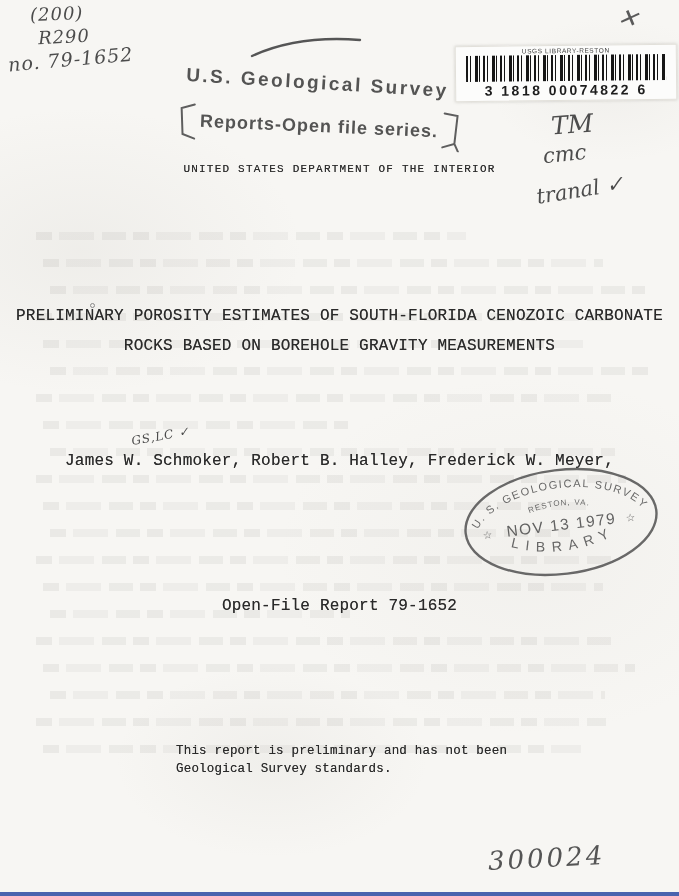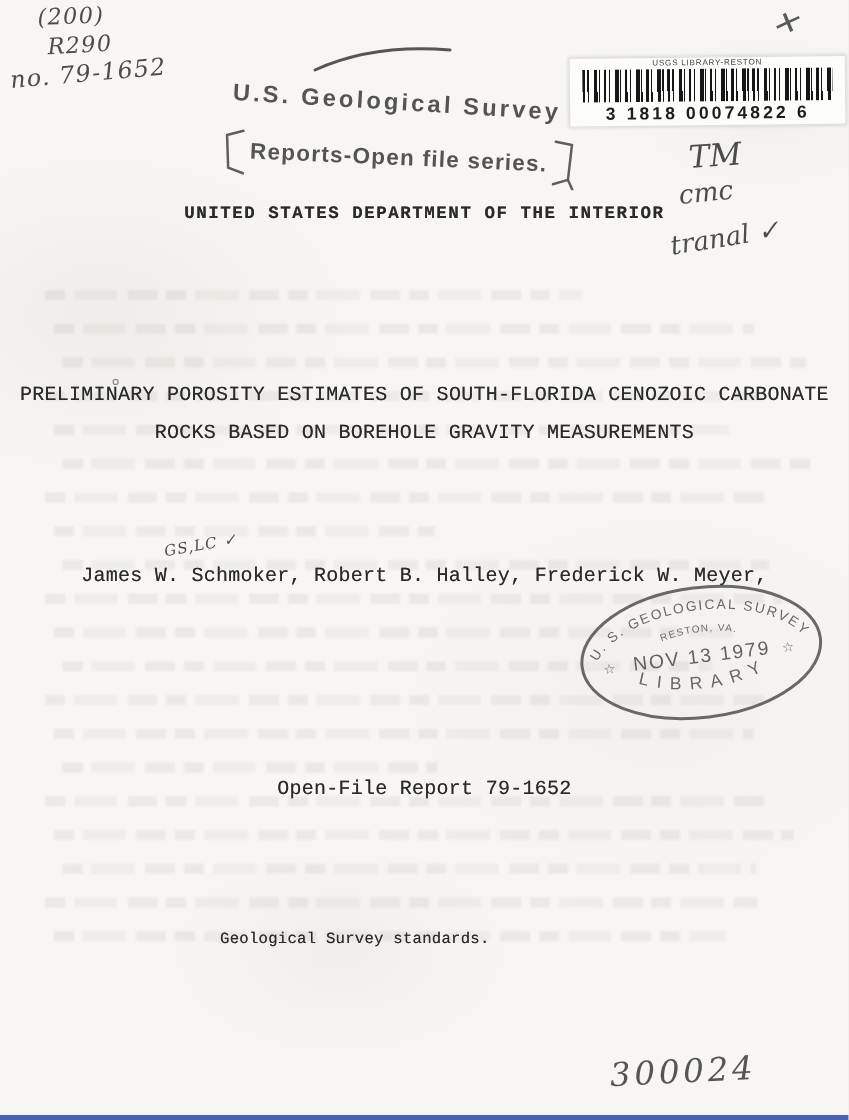--- a/index.html
+++ b/index.html
@@ -50,21 +50,21 @@
     background:
       repeating-linear-gradient(90deg, #161616 0 2px, transparent 2px 4px, #161616 4px 5px,
         transparent 5px 9px, #161616 9px 12px, transparent 12px 13px, #161616 13px 14px, transparent 14px 17px); }
   .barcode-num { font-family:"Liberation Sans", sans-serif; font-size:14px; font-weight:600;
                  letter-spacing:2.5px; color:#1d1d1d; margin-top:1px; }
 
   
   .libstamp { transform:rotate(-7deg); opacity:.88; }
 
   
-  .h13 { font-size:14px; letter-spacing:1.2px;font-weight:bold; }
+  .h13 { font-size:11px; letter-spacing:1.2px; }
   .t12 { font-size:16px; letter-spacing:.2px; }
   .disclaimer { font-size:12.5px; line-height:18px; letter-spacing:.2px; text-align:left; }
 
   .stray-circle { width:5px; height:5px; border:1px solid #8a8a8a; border-radius:50%; }
 
   .accession { font-size:26px; letter-spacing:3px; transform:rotate(-3deg); color:#555; }
   .bottom-line { position:absolute; left:0; bottom:0; width:100%; height:4px; }
 </style>
 </head>
 <body>
@@ -149,23 +149,24 @@
       <textPath href="#lsTop2" startOffset="50%" text-anchor="middle">RESTON, VA.</textPath>
     </text>
     <text x="24" y="72" font-size="15" fill="#545454">☆</text>
     <text x="168" y="72" font-size="15" fill="#545454">☆</text>
     <text x="103" y="72" text-anchor="middle" font-family="Liberation Sans, sans-serif" font-size="15.5" letter-spacing="1.5" fill="#4e4e4e">NOV 13 1979</text>
     <text font-family="Liberation Sans, sans-serif" font-size="14" letter-spacing="7" fill="#545454">
       <textPath href="#lsBot" startOffset="50%" text-anchor="middle">LIBRARY</textPath>
     </text>
   </svg>
 
-  <div class="centered tw t12 z2" style="top:622px;font-family:Liberation Mono, monospace;">Open-File Report 79-1652</div>
+  <div class="centered tw t12 z2" style="top:597px;font-family:Liberation Mono, monospace;">Open-File Report 79-1652</div>
 
   <div class="abs tw disclaimer z2" style="left:176px; top:742px; width:350px;">
+    <div>This report is preliminary and has not been</div>
     <div>Geological Survey standards.</div>
   </div>
 
   <div class="abs hw accession z2" style="left:488px; top:843px;">300024</div>
 
   <div class="bottom-line z2" style="background:#4a63ae;"></div>
 
 </div>
 
 </body></html>

